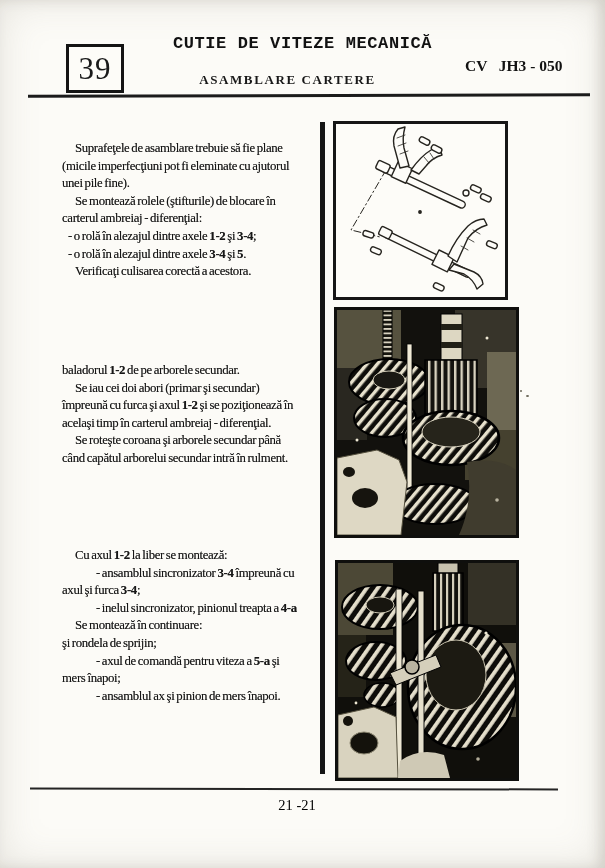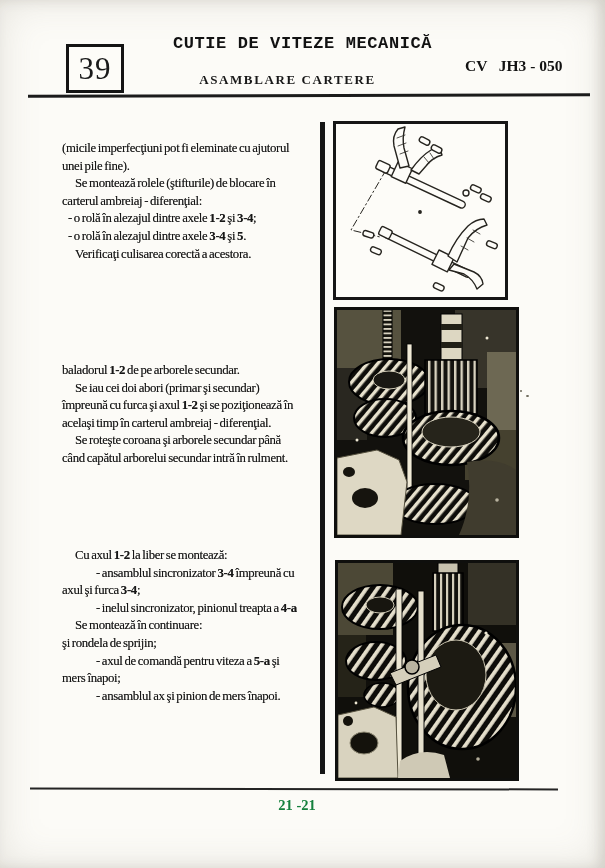--- a/index.html
+++ b/index.html
@@ -62,41 +62,42 @@
   .fig1{left:333px;top:121px;border:3px solid #161616;}
   .fig2{left:334px;top:307px;border:3px solid #0f0f0d;}
   .fig3{left:335px;top:560px;border:3px solid #0f0f0d;}
   
   .footer-rule{
     position:absolute;left:30px;top:788px;width:528px;height:2px;
     background:#242424;transform:rotate(.1deg);
   }
   .footer-text{
     position:absolute;left:247px;top:797px;width:100px;text-align:center;
-    font-weight:700;font-size:14.5px;white-space:pre;color:#15803d;
+    font-weight:400;font-size:14.5px;white-space:pre;color:#000000;
   }
   .speck{position:absolute;border-radius:50%;background:#6a6658;}
 </style>
 </head>
 <body>
 
 <div class="page">
 
   <div class="numbox">
     <span>39</span>
   </div>
   <div class="title">CUTIE DE VITEZE MECANICĂ</div>
   <div class="subtitle">ASAMBLARE CARTERE</div>
   <div class="doccode">CV   JH3 - 050</div>
   <div class="header-rule"></div>
 
   <div class="divider"></div>
 
   <div class="textcol" id="textcol">
       <div class="tblock" style="top: 140px;">
+        <div class="tline l-first"><span>Suprafeţele de asamblare  trebuie să fie plane</span></div>
         <div class="tline l-cont"><span>(micile imperfecţiuni pot fi eleminate cu ajutorul</span></div>
         <div class="tline l-cont"><span>unei pile fine).</span></div>
         <div class="tline l-first"><span>Se montează rolele (ştifturile) de blocare în</span></div>
         <div class="tline l-cont"><span>carterul ambreiaj - diferenţial:</span></div>
         <div class="tline l-dash"><span>- o rolă în alezajul dintre axele </span><span class="b">1-2</span><span> şi </span><span class="b">3-4</span><span>;</span></div>
         <div class="tline l-dash"><span>- o rolă în alezajul dintre  axele </span><span class="b">3-4</span><span> şi </span><span class="b">5</span><span>.</span></div>
         <div class="tline l-first"><span>Verificaţi culisarea corectă a acestora.</span></div>
       </div>
       <div class="tblock" style="top: 362px;">
         <div class="tline l-cont"><span>baladorul </span><span class="b">1-2</span><span> de pe arborele secundar.</span></div>

